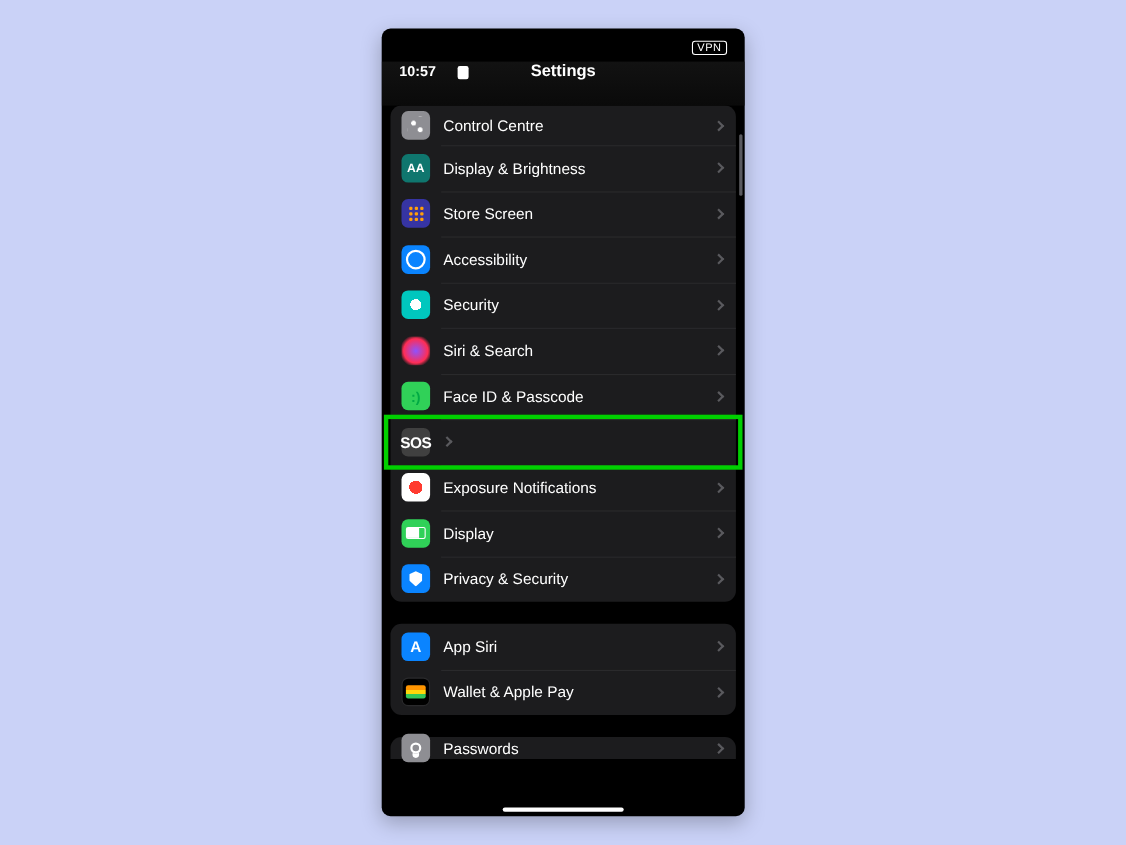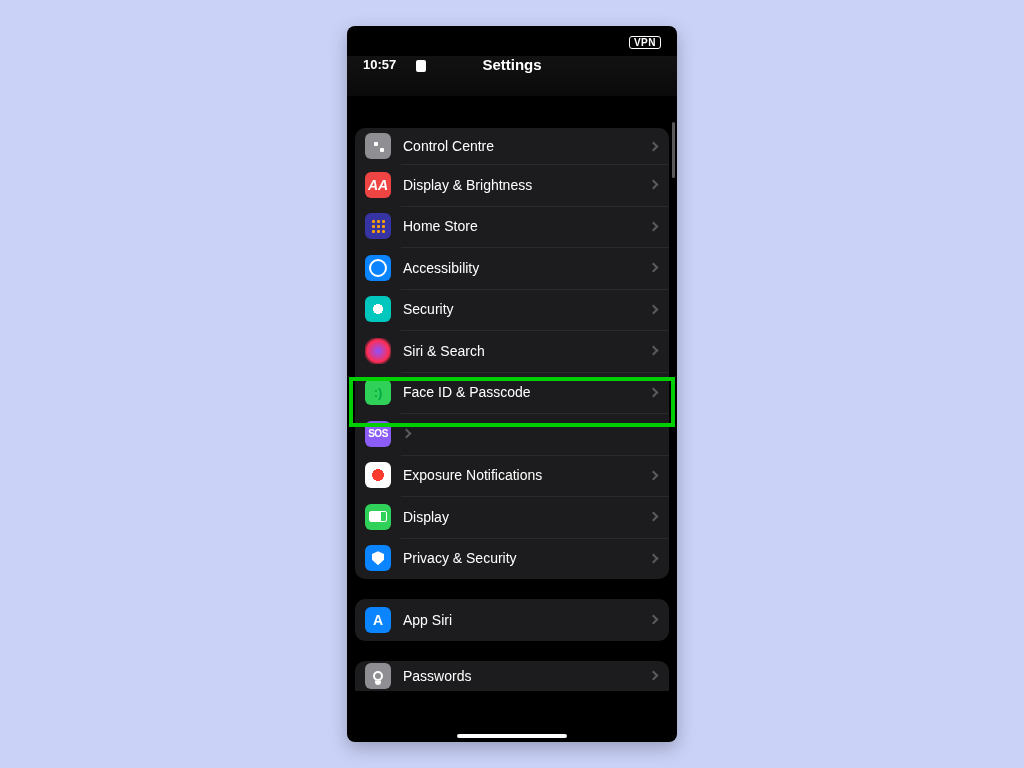--- a/index.html
+++ b/index.html
@@ -35,38 +35,37 @@
     width: 10px; height: 12px;
     background: #fff;
     border-radius: 2px;
     display: inline-block;
   }
   .vpn-badge {
     border: 1.5px solid #fff;
     border-radius: 3px;
     padding: 0 4px;
     font-size: 10px;
-    font-weight: 700;
+    font-weight: 400;
     letter-spacing: 0.5px;
   }
   .navtitle {
     height: 40px;
     display: flex;
     align-items: flex-start;
     justify-content: center;
     font-size: 15px;
     font-weight: 600;
     background: linear-gradient(#121212,#0a0a0a);
   }
   .scroll {
     position: absolute;
     top: 70px; left: 0; right: 0; bottom: 0;
     padding: 0 8px 14px 8px;
     overflow: hidden;
-    margin-top: 32px;
   }
   .group {
     background: #1c1c1e;
     border-radius: 10px;
     margin-bottom: 20px;
   }
   .row {
     position: relative;
     display: flex;
     align-items: center;
@@ -133,46 +132,46 @@
     height: 4px;
     background: #fff;
     border-radius: 3px;
   }
   
   .ico-control { background:#8e8e93; }
   .ico-control::before { content:""; width:14px; height:14px; background:
     radial-gradient(circle at 5px 5px,#fff 2px,transparent 2.5px),
     radial-gradient(circle at 11px 11px,#fff 2px,transparent 2.5px);
     display:block; border:1px solid transparent;}
-  .ico-display { background:#ef4444; font-size:14px;font-style:italic; }
+  .ico-display { background:#0f766e; font-size:11px; }
   .ico-home { background:#3634a3; }
   .ico-home span{ display:grid; grid-template-columns:repeat(3,3px); grid-template-rows:repeat(3,3px); gap:2px;}
   .ico-home span i{ background:#ff9f0a; border-radius:1px;}
   .ico-access { background:#0a84ff; }
   .ico-access::before{content:"";width:14px;height:14px;border:2px solid #fff;border-radius:50%;display:block;position:relative;}
   .ico-wall { background:#00c7be; }
   .ico-wall::before{content:"";width:14px;height:14px;background:radial-gradient(circle at 7px 7px,#fff 5px,transparent 5px);border-radius:2px;display:block;}
   .ico-siri { background:radial-gradient(circle at 50% 50%, #8e52ff, #ff2d55 60%, #1c1c1e 80%); }
   .ico-face { background:#30d158; }
   .ico-face::before{content:":)";color:#0a4; font-size:13px; font-weight:900;}
-  .ico-sos { background:#8b5cf6; font-size:10px; letter-spacing:-0.5px;}
+  .ico-sos { background:#404040; font-size:14px; letter-spacing:-0.5px;}
   .ico-expo { background:#fff; }
   .ico-expo::before{content:"";width:14px;height:14px;background:radial-gradient(circle,#ff3b30 6px,transparent 6px);display:block;}
   .ico-batt { background:#30d158; }
   .ico-batt::before{content:"";width:16px;height:9px;border:1px solid #fff;border-radius:2px;display:block;background:linear-gradient(#fff,#fff) left/70% 100% no-repeat;}
   .ico-priv { background:#0a84ff; }
   .ico-priv::before{content:"";width:12px;height:14px;background:#fff;clip-path:polygon(50% 0,100% 20%,100% 60%,50% 100%,0 60%,0 20%);display:block;}
   .ico-appstore { background:#0a84ff; }
   .ico-appstore::before{content:"A";font-size:14px;}
   .ico-wallet { background:#000; border:1px solid #2a2a2c;}
   .ico-wallet::before{content:"";width:18px;height:12px;background:linear-gradient(#ff9500 33%,#ffd60a 33% 66%,#34c759 66%);border-radius:2px;display:block;}
   .ico-pass { background:#8e8e93; }
   .ico-pass::before{content:"";width:6px;height:6px;border:2px solid #fff;border-radius:50%;display:block;box-shadow:0 6px 0 -2px #fff;}
   .group.last-cut { margin-bottom:0; border-bottom-left-radius:0; border-bottom-right-radius:0;}
-  .group.last-cut .row { height:30px; border-top-left-radius:10px; border-top-right-radius:10px;}
+  .group.last-cut .row { height:20px; border-top-left-radius:10px; border-top-right-radius:10px;}
 </style>
 </head>
 <body>
 
 <div class="phone">
 
   <div class="statusbar">
     <div class="sb-left">
       <span>10:57</span>
       <span class="sb-contact-icon"></span>
@@ -211,21 +210,21 @@
               <i></i>
               <i></i>
               <i></i>
               <i></i>
               <i></i>
               <i></i>
               <i></i>
               <i></i>
             </span>
           </div>
-        <div class="label">Home Store</div>
+        <div class="label">Store Screen</div>
         <div class="chev"></div>
       </div>
 
       <div class="row">
         <div class="icon ico-access"></div>
         <div class="label">Accessibility</div>
         <div class="chev"></div>
       </div>
 
       <div class="row">
@@ -270,20 +269,25 @@
       </div>
 
     </div>
 
     <div class="group">
       <div class="row">
         <div class="icon ico-appstore"></div>
         <div class="label">App Siri</div>
         <div class="chev"></div>
       </div>
+      <div class="row">
+        <div class="icon ico-wallet"></div>
+        <div class="label">Wallet &amp; Apple Pay</div>
+        <div class="chev"></div>
+      </div>
     </div>
 
     <div class="group last-cut">
       <div class="row">
         <div class="icon ico-pass"></div>
         <div class="label">Passwords</div>
         <div class="chev"></div>
       </div>
     </div>
 

